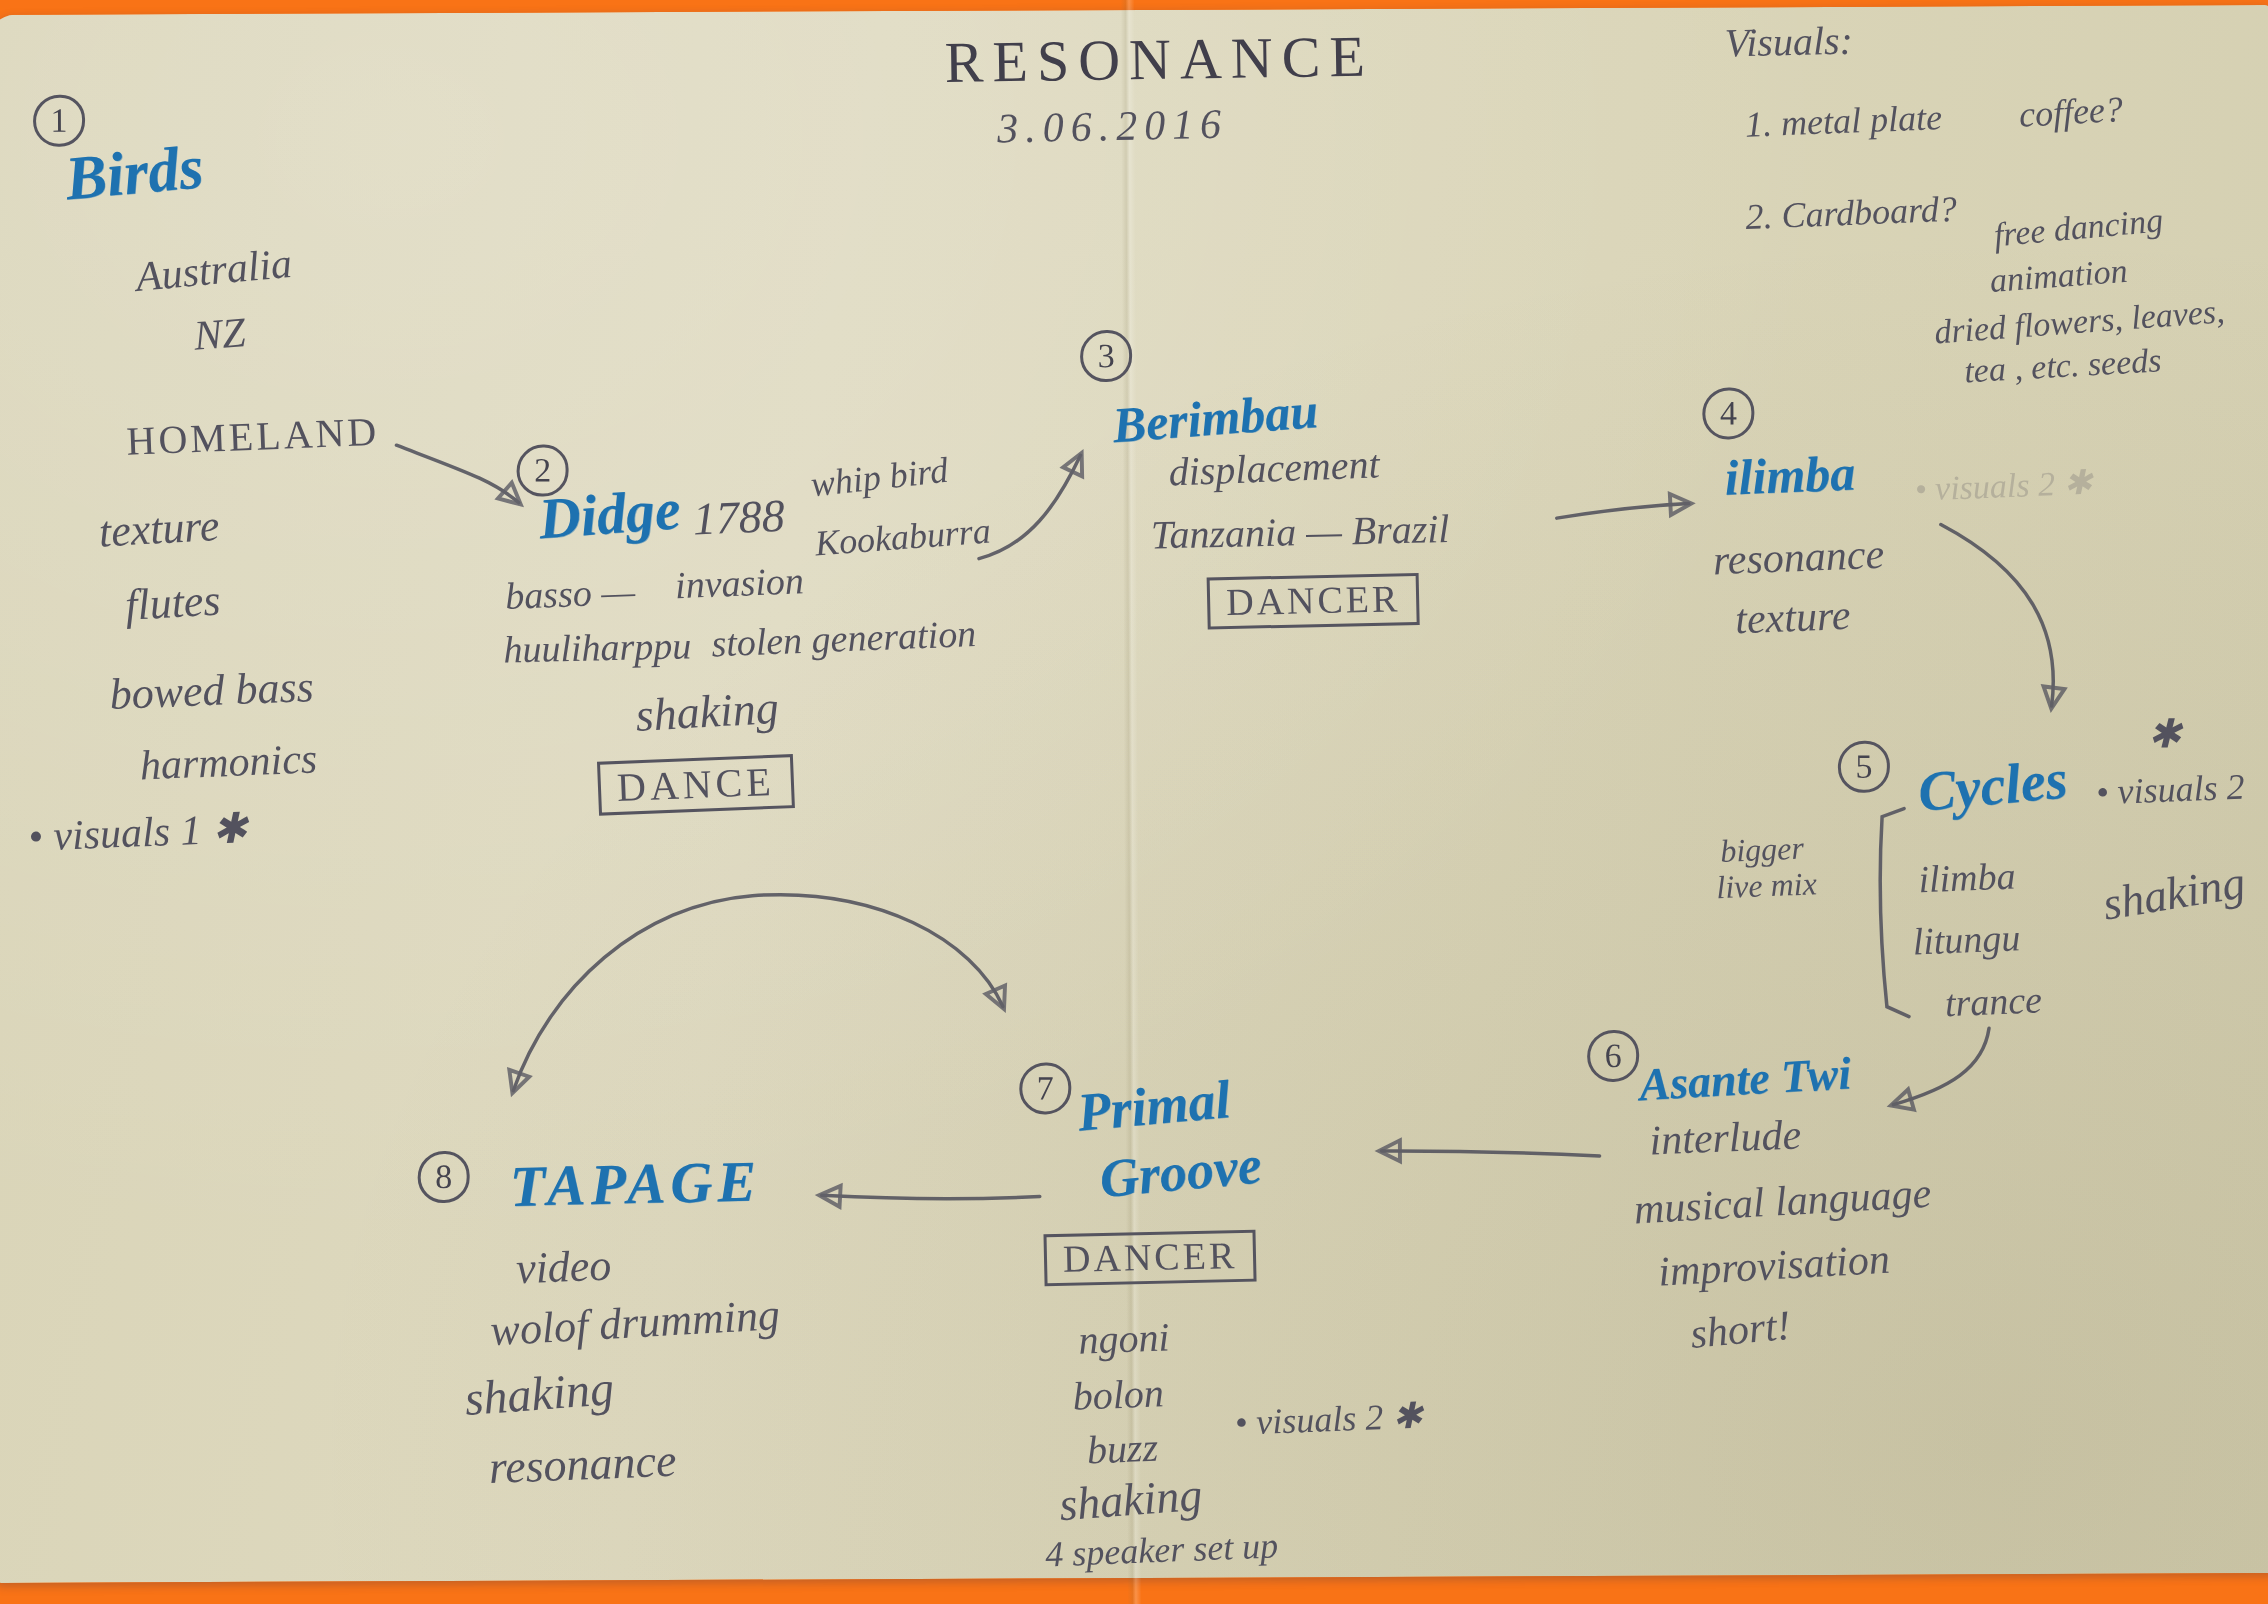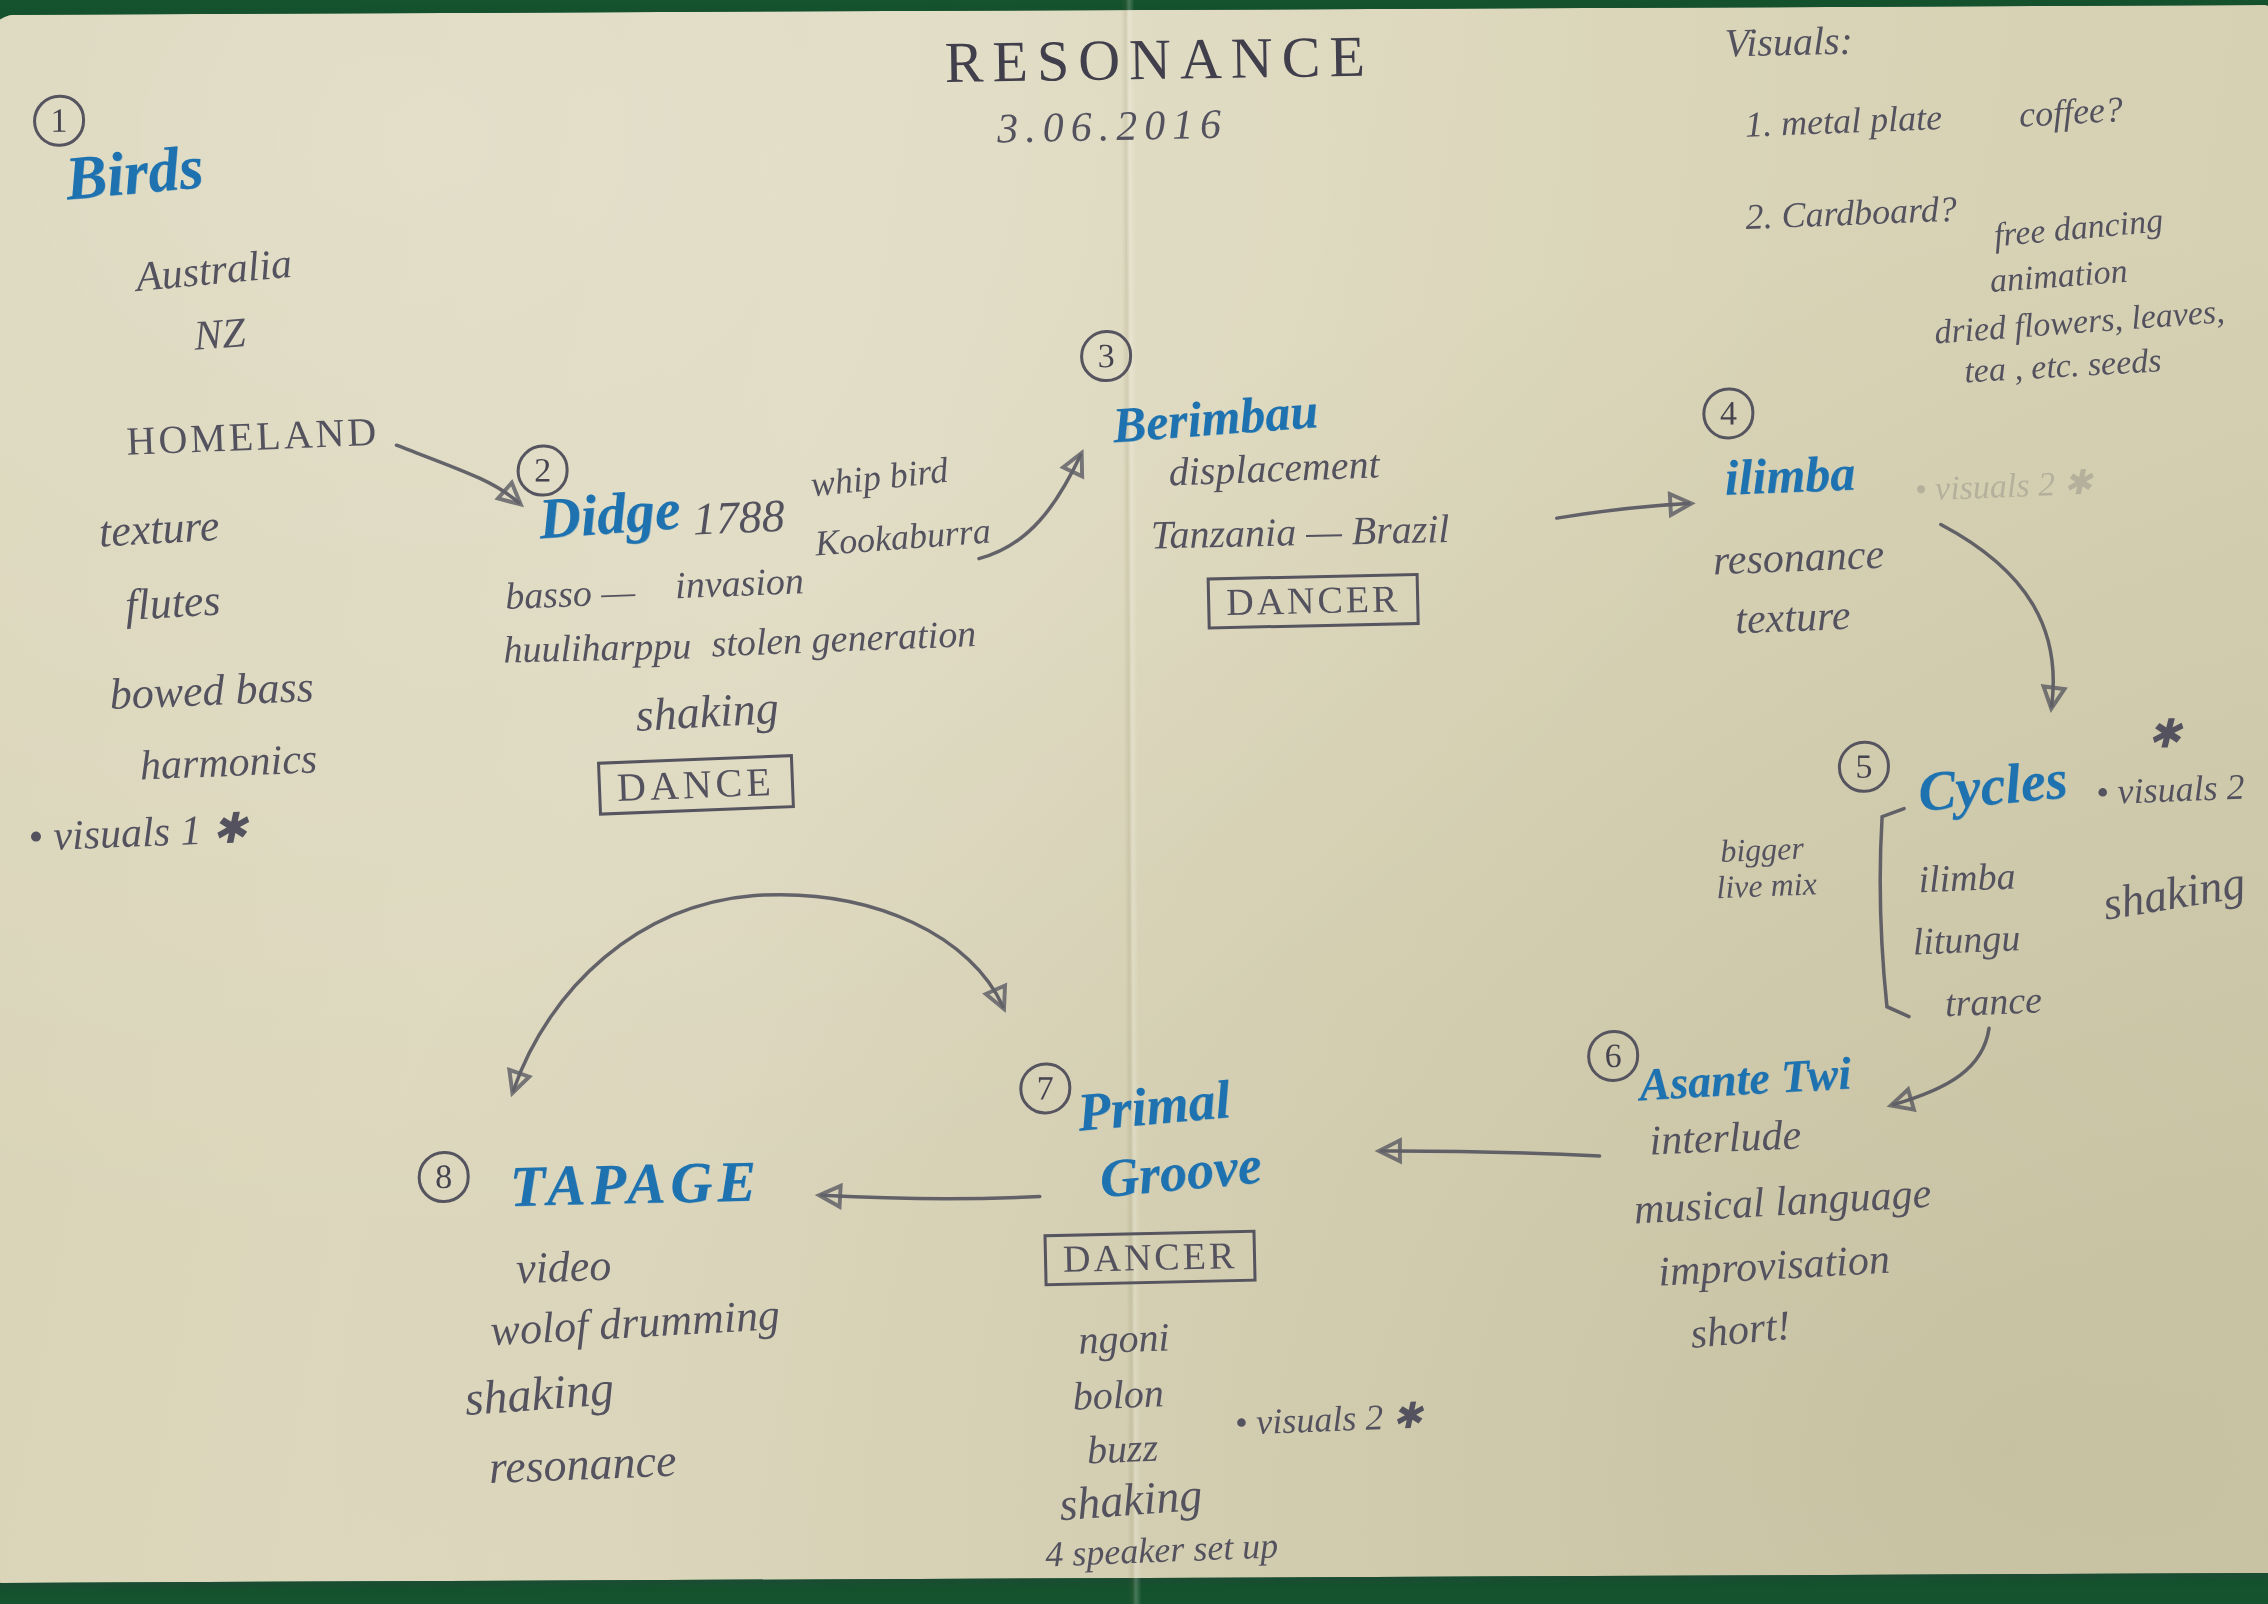--- a/index.html
+++ b/index.html
@@ -1,18 +1,18 @@
 <!DOCTYPE html>
 <html><head>
 <meta charset="utf-8">
 <style>
   * { margin:0; padding:0; box-sizing:border-box; }
   html,body { width:2268px; height:1604px; }
   body { background:#e9e7f2; font-family:"Liberation Serif", serif; overflow:hidden; }
-  #screen { position:relative; width:2268px; height:1604px; overflow:hidden; background:#14532d; }
+  #screen { position:relative; width:2268px; height:1604px; overflow:hidden; background:#f97316; }
 
   .paper {
     position:absolute; left:-8px; right:-6px; top:10px; bottom:26px;
     background:
       radial-gradient(ellipse at 18% 8%, rgba(255,255,255,0.20), transparent 55%),
       radial-gradient(ellipse at 88% 92%, rgba(90,80,40,0.12), transparent 60%),
       linear-gradient(100deg, #d9d4b7 0%, #ded9bf 35%, #dad5b8 65%, #d4cfb1 100%);
     transform: rotate(-0.25deg);
     box-shadow: 0 3px 10px rgba(60,50,80,0.30);
     border-radius: 26px 6px 8px 6px;

